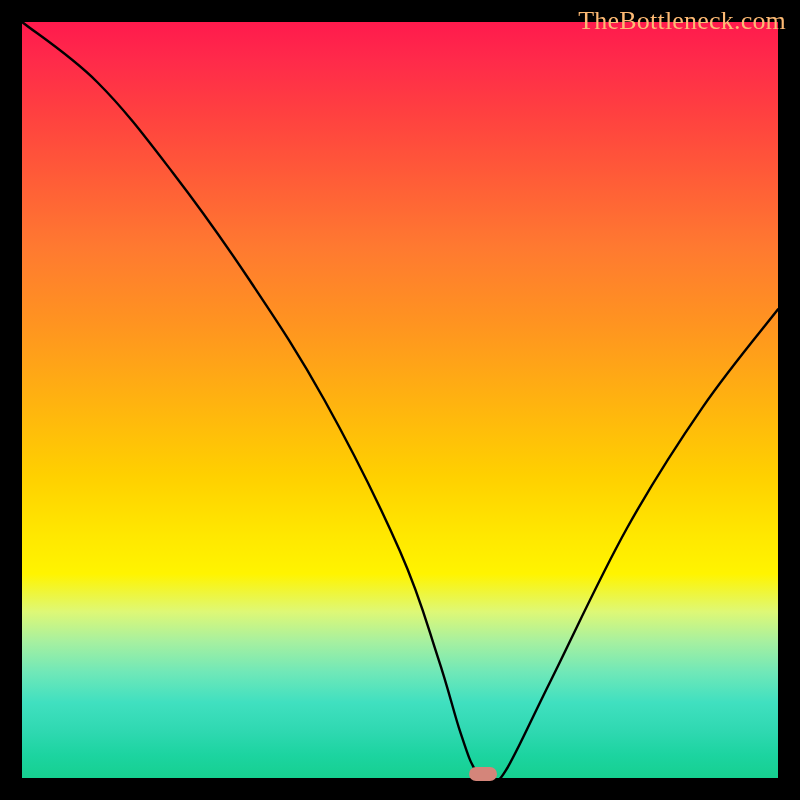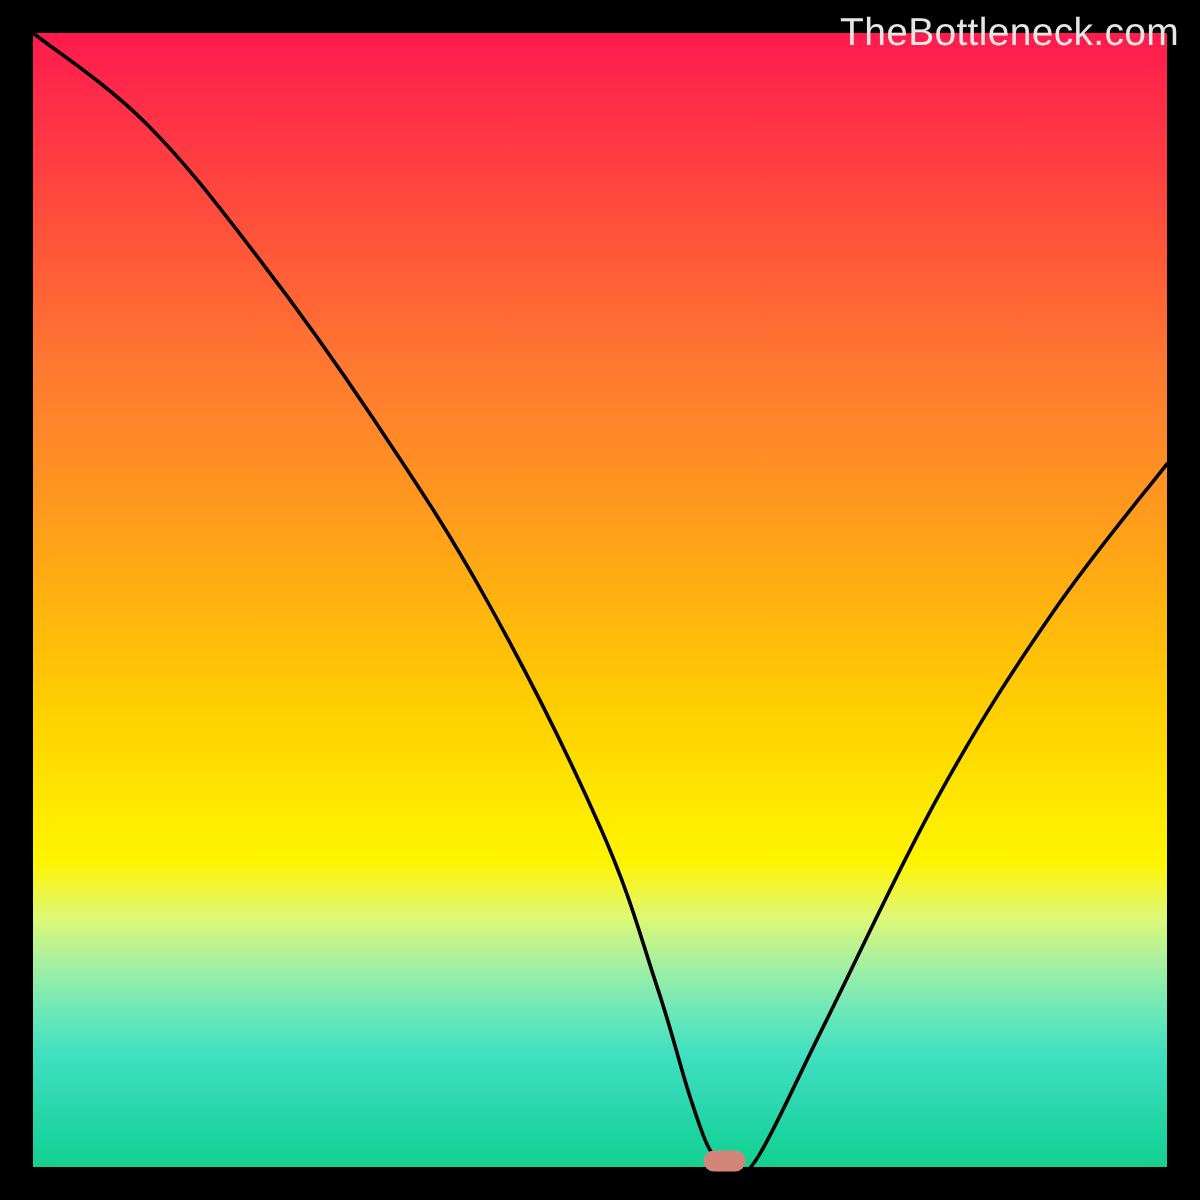--- a/index.html
+++ b/index.html
@@ -34,22 +34,22 @@
       #40e0c0 90%,
       #2ed8b0 94%,
       #1cd4a0 97%,
       #16d090 100%
     );
   }
   .watermark {
     position: absolute;
     top: 6px;
     right: 14px;
-    color: #e5e5e5;
-    font-family: Liberation Sans, sans-serif;
+    color: #fdba74;
+    font-family: Liberation Serif, serif;
     font-size: 26px;
     font-weight: 400;
     letter-spacing: 0.2px;
   }
   svg.curve {
     position: absolute;
     left: 22px;
     top: 22px;
     width: 756px;
     height: 756px;

